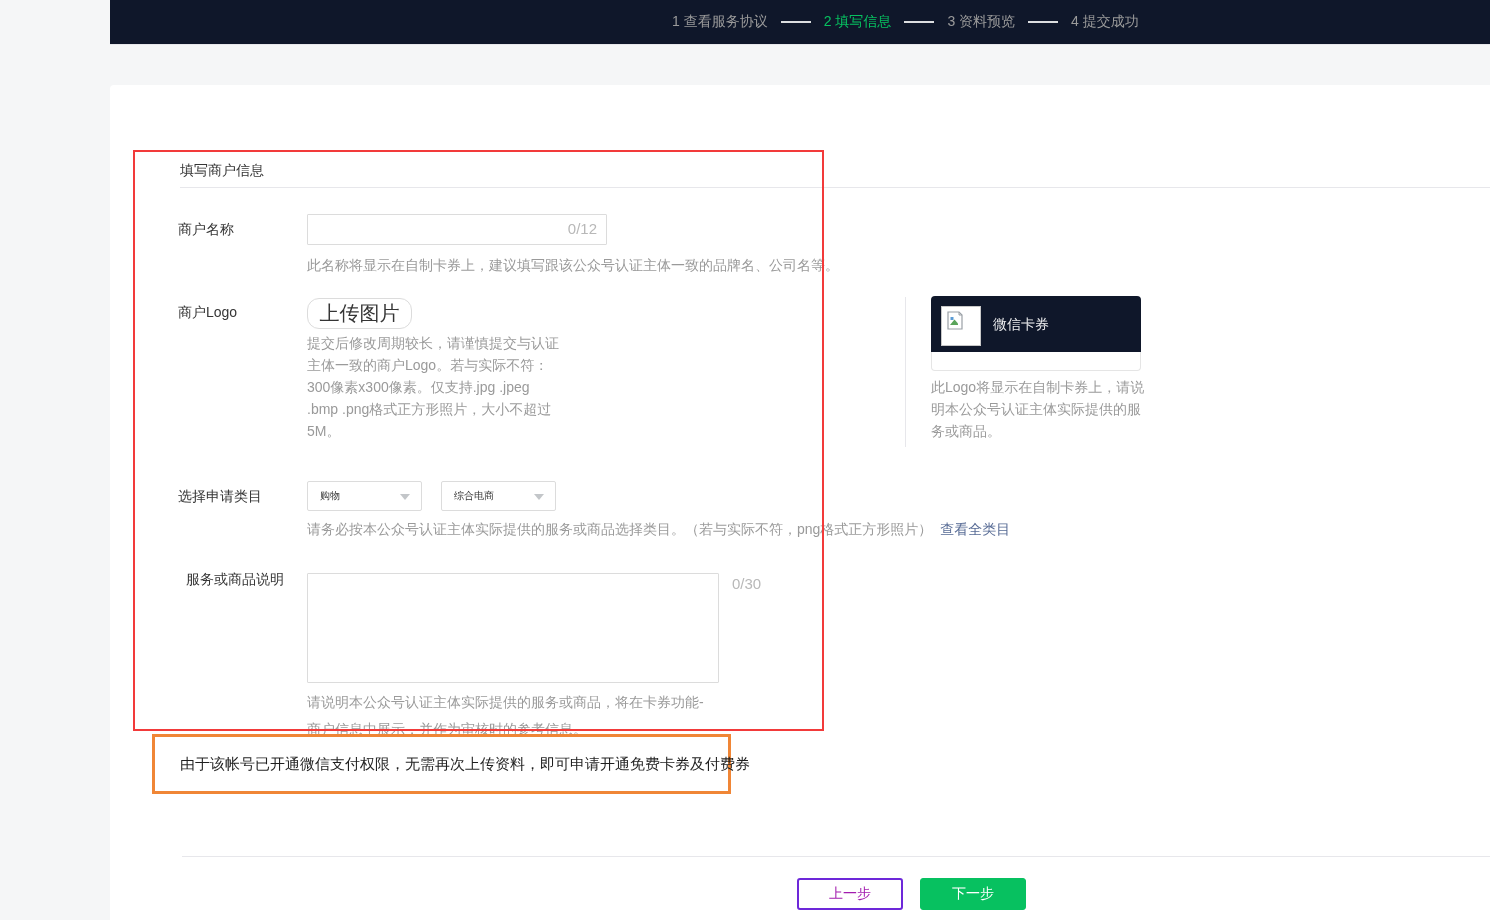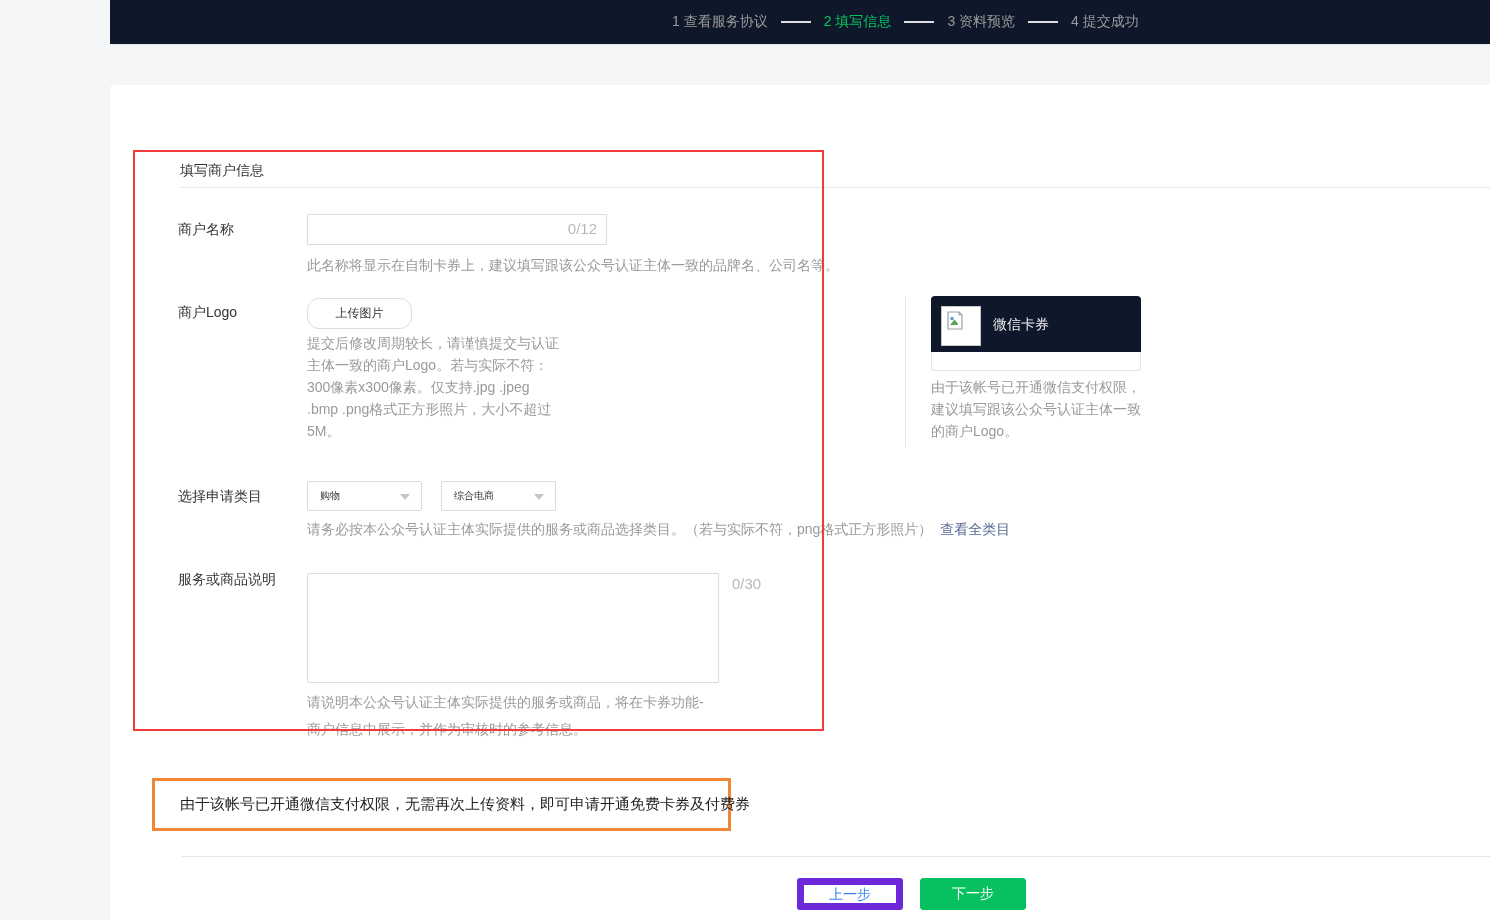--- a/index.html
+++ b/index.html
@@ -33,21 +33,21 @@
   .input-wrap{position:absolute;left:307px;top:214px;width:300px;height:31px;}
   .input-wrap input{
     width:100%;height:100%;box-sizing:border-box;border:1px solid #dcdcdc;border-radius:1px;
     padding:0 44px 0 10px;font-size:14px;font-family:inherit;color:#353535;outline:none;background:#fff;
   }
   .char-counter{position:absolute;right:10px;top:6px;font-size:15px;color:#b8b8b8;}
 
   
   .upload-btn{
     position:absolute;left:307px;top:298px;width:105px;height:31px;box-sizing:border-box;
-    background:#fff;border:1px solid #dcdcdc;border-radius:12px;font-size:12px;color:#353535;
+    background:#fff;border:1px solid #dcdcdc;border-radius:12px;font-size:20px;color:#353535;
     font-family:inherit;cursor:pointer;
   }
 
   
   .preview-divider{position:absolute;left:905px;top:297px;width:1px;height:150px;background:#e7e7eb;}
   .preview-card{position:absolute;left:931px;top:296px;width:210px;}
   .preview-card-top{
     height:56px;background:#0f172a;border-radius:4px 4px 0 0;position:relative;
   }
   .img-placeholder{
@@ -84,31 +84,31 @@
     font-family:inherit;font-size:14px;color:#353535;padding:8px 10px;
   }
   .desc-counter{position:absolute;left:732px;top:575px;font-size:15px;color:#b8b8b8;}
 
   
   .red-annotation{
     position:absolute;left:133px;top:150px;width:691px;height:581px;box-sizing:border-box;
     border:2px solid #f23a3a;pointer-events:none;z-index:5;
   }
   .notice-box{
-    position:absolute;left:152px;top:778px;width:579px;height:53px;box-sizing:border-box;
+    position:absolute;left:152px;top:734px;width:579px;height:60px;box-sizing:border-box;
     border:3px solid #f08636;display:flex;align-items:center;z-index:4;background:#fff;
   }
   .notice-box span{font-size:15px;color:#1f1f1f;margin-left:25px;white-space:nowrap;}
 
   
   .footer-sep{position:absolute;left:182px;top:856px;width:1308px;border-top:1px solid #e7e7eb;}
   .btn{
     position:absolute;top:878px;height:32px;border-radius:3px;font-size:14px;font-family:inherit;cursor:pointer;
   }
-  .btn-prev{left:797px;width:106px;background:#fff;border:7px solid #6d28d9;color:#3b82f6;}
+  .btn-prev{left:797px;width:106px;background:#fff;border:2px solid #6d28d9;color:#a21caf;}
   .btn-next{left:920px;width:106px;background:#07c160;border:1px solid #07c160;color:#fff;}
 </style>
 </head>
 <body>
 
 <div id="page">
 
   <div class="sidebar"></div>
 
   <div class="topbar">
@@ -147,36 +147,36 @@
           <path d="M3 2 L14 2 L17 5 L17 19 L3 19 Z" fill="#ffffff" stroke="#9aa0a6" stroke-width="1.2"></path>
           <path d="M14 2 L14 5 L17 5 Z" fill="#dfe3e6" stroke="#9aa0a6" stroke-width="1"></path>
           <rect x="5.5" y="7" width="3" height="3" fill="#5b9bd5"></rect>
           <path d="M5 15 L9.5 9.5 L13 13.5 L13 15 Z" fill="#5aa45a"></path>
         </svg>
       </div>
       <span class="preview-card-title">微信卡券</span>
     </div>
     <div class="preview-card-bottom"></div>
   </div>
-  <div class="hint preview-hint">由于该帐号已开通微信支付权限，建议填写跟该公众号认证主体一致的商户Logo。</div>
+  <div class="hint preview-hint">此Logo将显示在自制卡券上，请说明本公众号认证主体实际提供的服务或商品。</div>
 
   <div class="form-label" style="top:488px;">选择申请类目</div>
   <div class="select select-primary">
     <span class="value">购物</span>
     <span class="caret"></span>
   </div>
   <div class="select select-secondary">
     <span class="value">综合电商</span>
     <span class="caret"></span>
   </div>
   <div class="hint" style="left:307px;top:518px;white-space:nowrap;">
     <span>请务必按本公众号认证主体实际提供的服务或商品选择类目。（若与实际不符，png格式正方形照片）</span><a class="link">查看全类目</a>
   </div>
 
-  <div class="form-label" style="top:571px;">服务或商品说明</div>
+  <div class="form-label" style="top:571px;margin-left:8px;">服务或商品说明</div>
   <textarea class="desc-textarea" style=""></textarea>
   <span class="desc-counter">0/30</span>
   <div class="hint" style="left:307px;top:689px;width:406px;line-height:27px;">请说明本公众号认证主体实际提供的服务或商品，将在卡券功能-商户信息中展示，并作为审核时的参考信息。</div>
 
   <div class="red-annotation"></div>
   <div class="notice-box">
     <span>由于该帐号已开通微信支付权限，无需再次上传资料，即可申请开通免费卡券及付费券</span>
   </div>
 
   <div class="footer-sep"></div>

